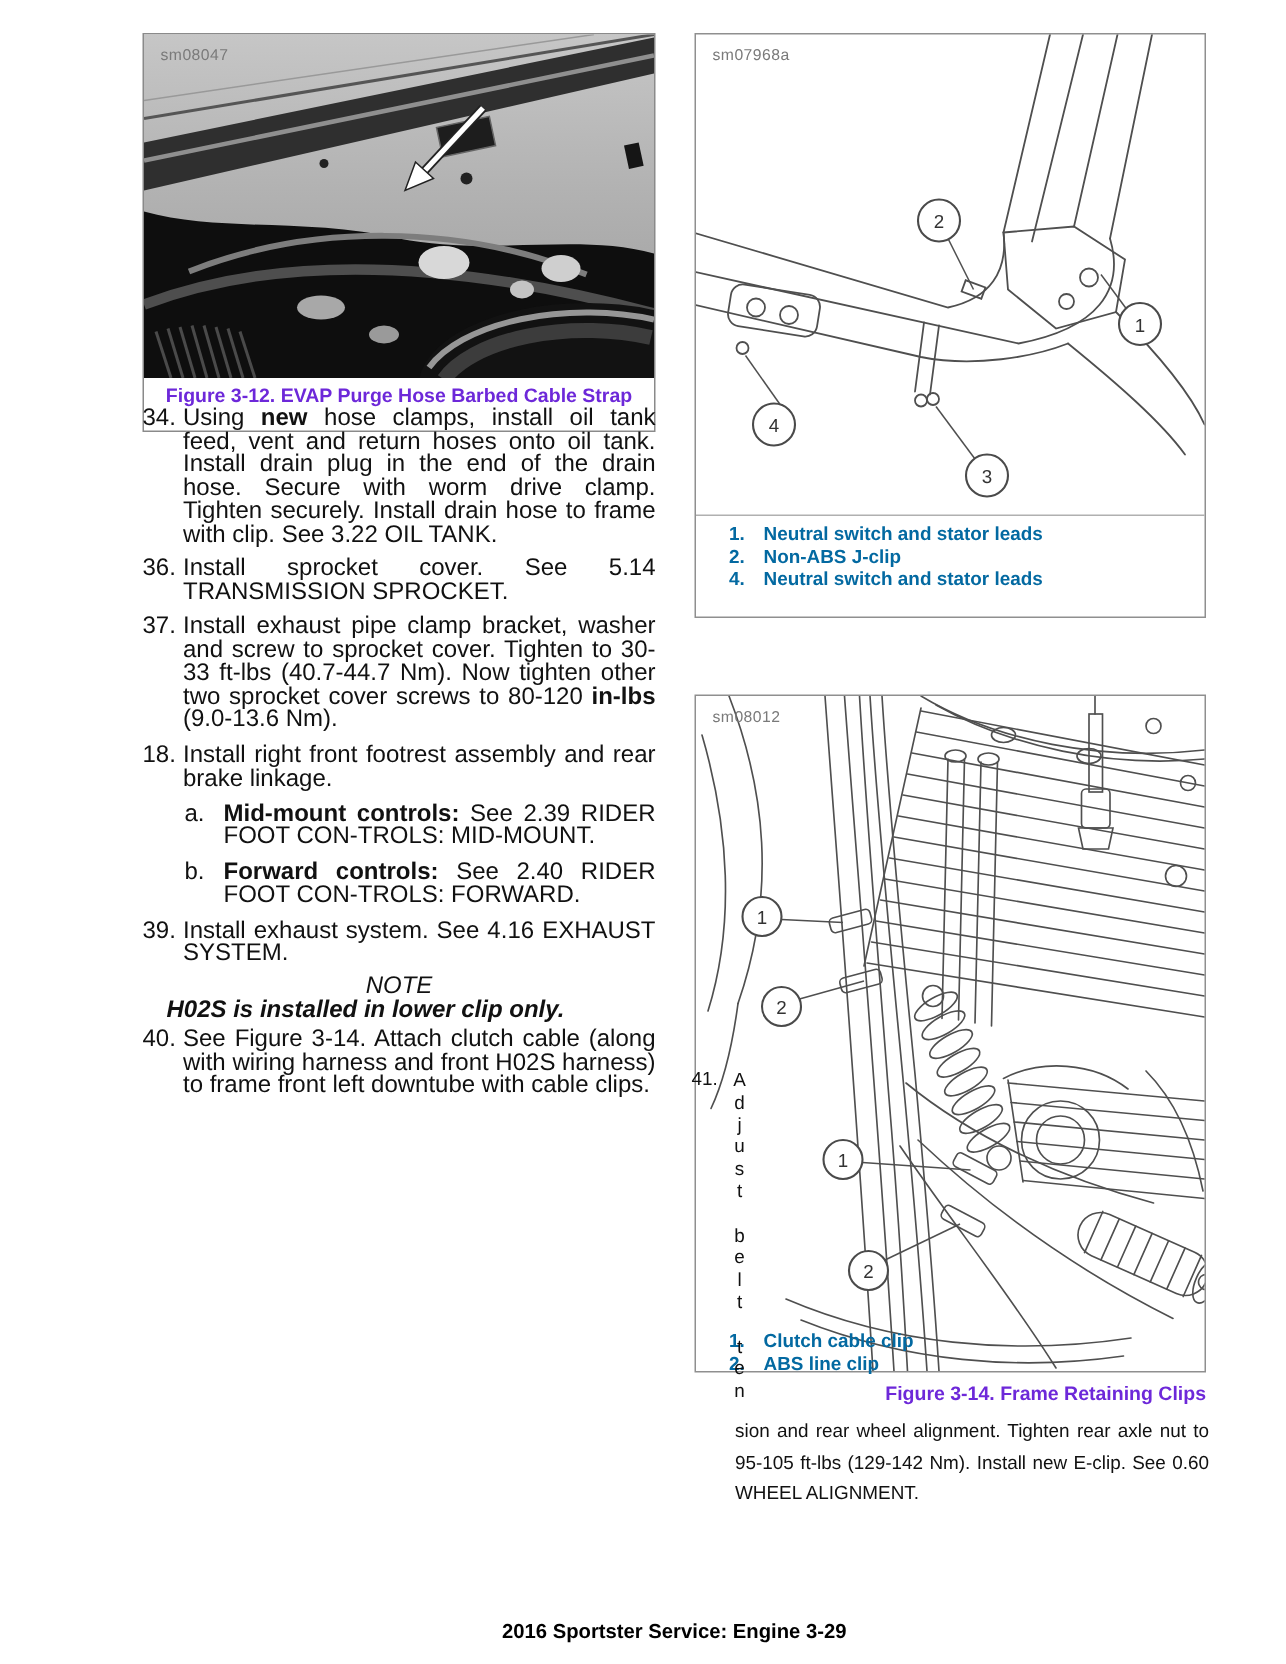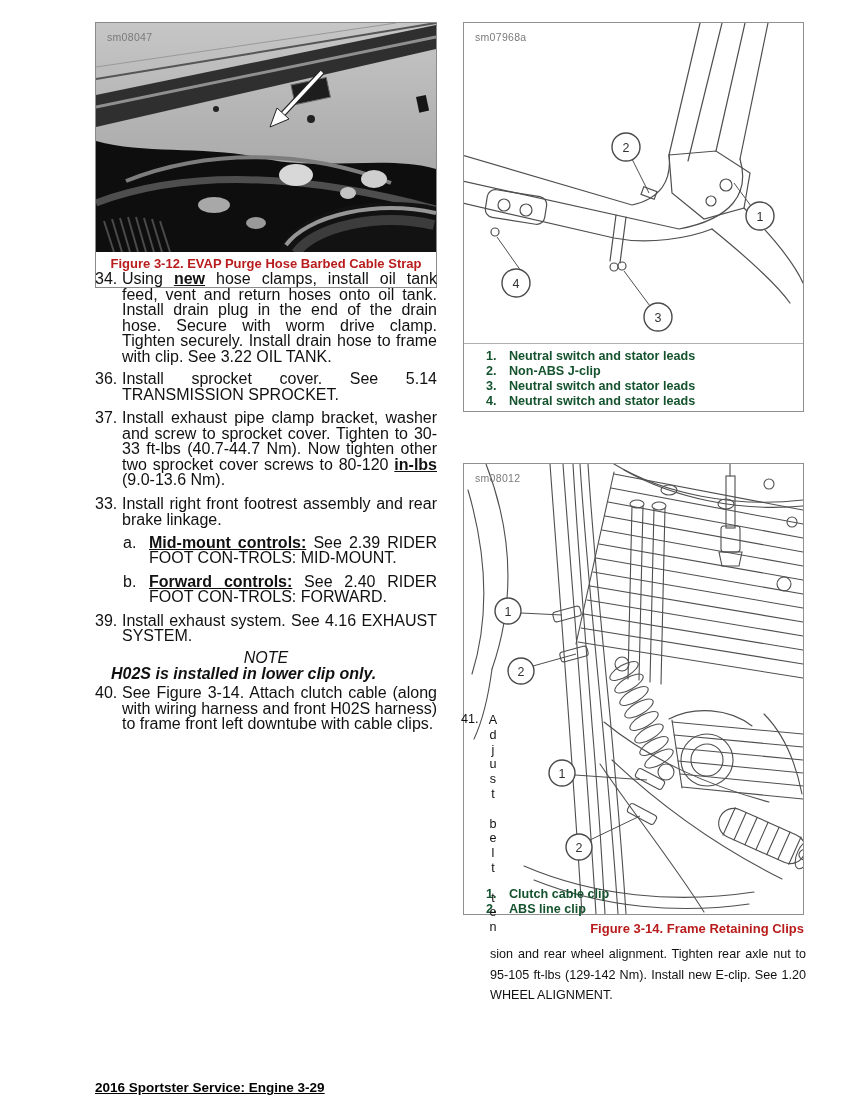--- a/index.html
+++ b/index.html
@@ -4,47 +4,47 @@
 <style>
   html,body{margin:0;padding:0;background:#ffffff;}
   .page{position:relative;width:857px;height:1109px;background:#ffffff;overflow:hidden;
         font-family:"Liberation Sans", sans-serif;color:#111;}
   
   .figbox{position:absolute;border:1px solid #8f8f8f;background:#fff;box-sizing:border-box;margin:0;}
   .fig312{left:95px;top:22px;width:342px;height:266px;border-color:#8a8a8a;}
   .fig313{left:463px;top:22px;width:341px;height:390px;}
   .fig314{left:463px;top:463px;width:341px;height:452px;}
   .scanlabel{position:absolute;left:11px;top:8px;font-size:10.5px;color:#7a7a7a;letter-spacing:.3px;}
-  .caption{position:absolute;font-size:13px;font-weight:bold;color:#b91c1c;}
+  .caption{position:absolute;font-size:13px;font-weight:bold;color:#6d28d9;}
   .cap312{left:95px;top:256px;width:342px;text-align:center;}
   .cap313{left:460px;top:414px;width:346px;text-align:left;}
   .cap314{left:463px;top:921px;width:341px;text-align:right;}
   
-  .legend{font-size:12.6px;font-weight:bold;color:#14532d;line-height:15px;}
+  .legend{font-size:12.6px;font-weight:bold;color:#0369a1;line-height:15px;}
   .legend313{position:absolute;left:0;right:0;top:320px;border-top:1px solid #b0b0b0;padding:5px 0 0 22px;}
   .legend314{position:absolute;left:22px;top:423px;line-height:14.5px;}
   .lnum{display:inline-block;width:23px;}
   
   .leftcol{position:absolute;left:95px;top:271px;width:342px;font-size:16px;line-height:15.5px;}
   .step{display:flex;margin:0 0 8px 0;}
   .step .num{width:27px;flex:0 0 27px;}
   .step .body{flex:1;text-align:justify;}
   .sub{margin-left:28px;}
   .sub .num{width:26px;flex:0 0 26px;}
   .mb7{margin-bottom:7px;} .mb65{margin-bottom:6.5px;} .mb85{margin-bottom:8.5px;} .mb75{margin-bottom:7.5px;}
   .note-head{text-align:center;font-style:italic;margin:0;}
   .note-text{font-style:italic;margin:0 0 4px 16px;font-weight:bold;}
-  b{font-weight:bold;text-decoration:underline;}
+  b{font-weight:bold;}
   
   .s41num{position:absolute;left:461px;top:712px;font-size:12.6px;}
   .s41vert{position:absolute;left:486px;top:713px;width:14px;}
   .s41vert span{display:block;height:14.8px;line-height:14.8px;font-size:12.6px;text-align:center;}
   .s41cont{position:absolute;left:490px;top:944px;width:316px;font-size:12.6px;line-height:20.5px;text-align:justify;}
-  .footer{position:absolute;left:95px;top:1080px;width:709px;text-align:left;
-          font-size:13.5px;font-weight:bold;color:#000;text-decoration:underline;}
+  .footer{position:absolute;left:95px;top:1080px;width:709px;text-align:center;
+          font-size:13.5px;font-weight:bold;color:#000;}
   svg{display:block;}
   .svgart text{font-family:"Liberation Sans", sans-serif;}
 </style>
 </head>
 <body>
 
 <div class="page">
 
   <figure class="figbox fig312">
     <svg class="svgart" width="340" height="229" viewBox="0 0 340 229">
@@ -111,21 +111,21 @@
     </div>
     <div class="step">
       <span class="num">36.</span>
       <div class="body">Install sprocket cover. See 5.14 TRANSMISSION SPROCKET.</div>
     </div>
     <div class="step mb85">
       <span class="num">37.</span>
       <div class="body"><span>Install exhaust pipe clamp bracket, washer and screw to sprocket cover. Tighten to 30-33 ft-lbs (40.7-44.7 Nm). Now tighten other two sprocket cover screws to 80-120 </span><b>in-lbs</b><span> (9.0-13.6 Nm).</span></div>
     </div>
     <div class="step mb75">
-      <span class="num">33.</span>
+      <span class="num">18.</span>
       <div class="body">Install right front footrest assembly and rear brake linkage.</div>
     </div>
     <div class="step sub">
       <span class="num">a.</span>
       <div class="body"><b>Mid-mount controls:</b><span> See 2.39 RIDER FOOT CON-TROLS: MID-MOUNT.</span></div>
     </div>
     <div class="step sub">
       <span class="num">b.</span>
       <div class="body"><b>Forward controls:</b><span> See 2.40 RIDER FOOT CON-TROLS: FORWARD.</span></div>
     </div>
@@ -184,21 +184,20 @@
         <circle cx="52" cy="260" r="14" fill="#fff" stroke="#4a4a4a" stroke-width="1.4"></circle>
         <text x="52" y="265" font-size="12.5" fill="#333" text-anchor="middle">4</text>
         <circle cx="194" cy="294" r="14" fill="#fff" stroke="#4a4a4a" stroke-width="1.4"></circle>
         <text x="194" y="299" font-size="12.5" fill="#333" text-anchor="middle">3</text>
       </g>
     </svg>
     <span class="scanlabel">sm07968a</span>
     <div class="legend legend313">
       <div><span class="lnum">1.</span><span>Neutral switch and stator leads</span></div>
       <div><span class="lnum">2.</span><span>Non-ABS J-clip</span></div>
-      <div><span class="lnum">3.</span><span>Neutral switch and stator leads</span></div>
       <div><span class="lnum">4.</span><span>Neutral switch and stator leads</span></div>
     </div>
   </figure>
 
   <figure class="figbox fig314">
     <svg class="svgart" width="339" height="450" viewBox="0 0 339 450">
       <g stroke="#4f4f4f" stroke-width="1.1" fill="none" stroke-linecap="round">
 
         <path d="M22,0 C46,62 54,130 28,205"></path>
         <path d="M4,26 C22,88 26,152 8,210"></path>
@@ -338,17 +337,17 @@
     <span></span>
     <span>b</span>
     <span>e</span>
     <span>l</span>
     <span>t</span>
     <span></span>
     <span>t</span>
     <span>e</span>
     <span>n</span>
   </div>
-  <div class="s41cont">sion and rear wheel alignment. Tighten rear axle nut to 95-105 ft-lbs (129-142 Nm). Install new E-clip. See 1.20 WHEEL ALIGNMENT.</div>
+  <div class="s41cont">sion and rear wheel alignment. Tighten rear axle nut to 95-105 ft-lbs (129-142 Nm). Install new E-clip. See 0.60 WHEEL ALIGNMENT.</div>
 
   <div class="footer">2016 Sportster Service: Engine 3-29</div>
 
 </div>
 
 </body></html>

